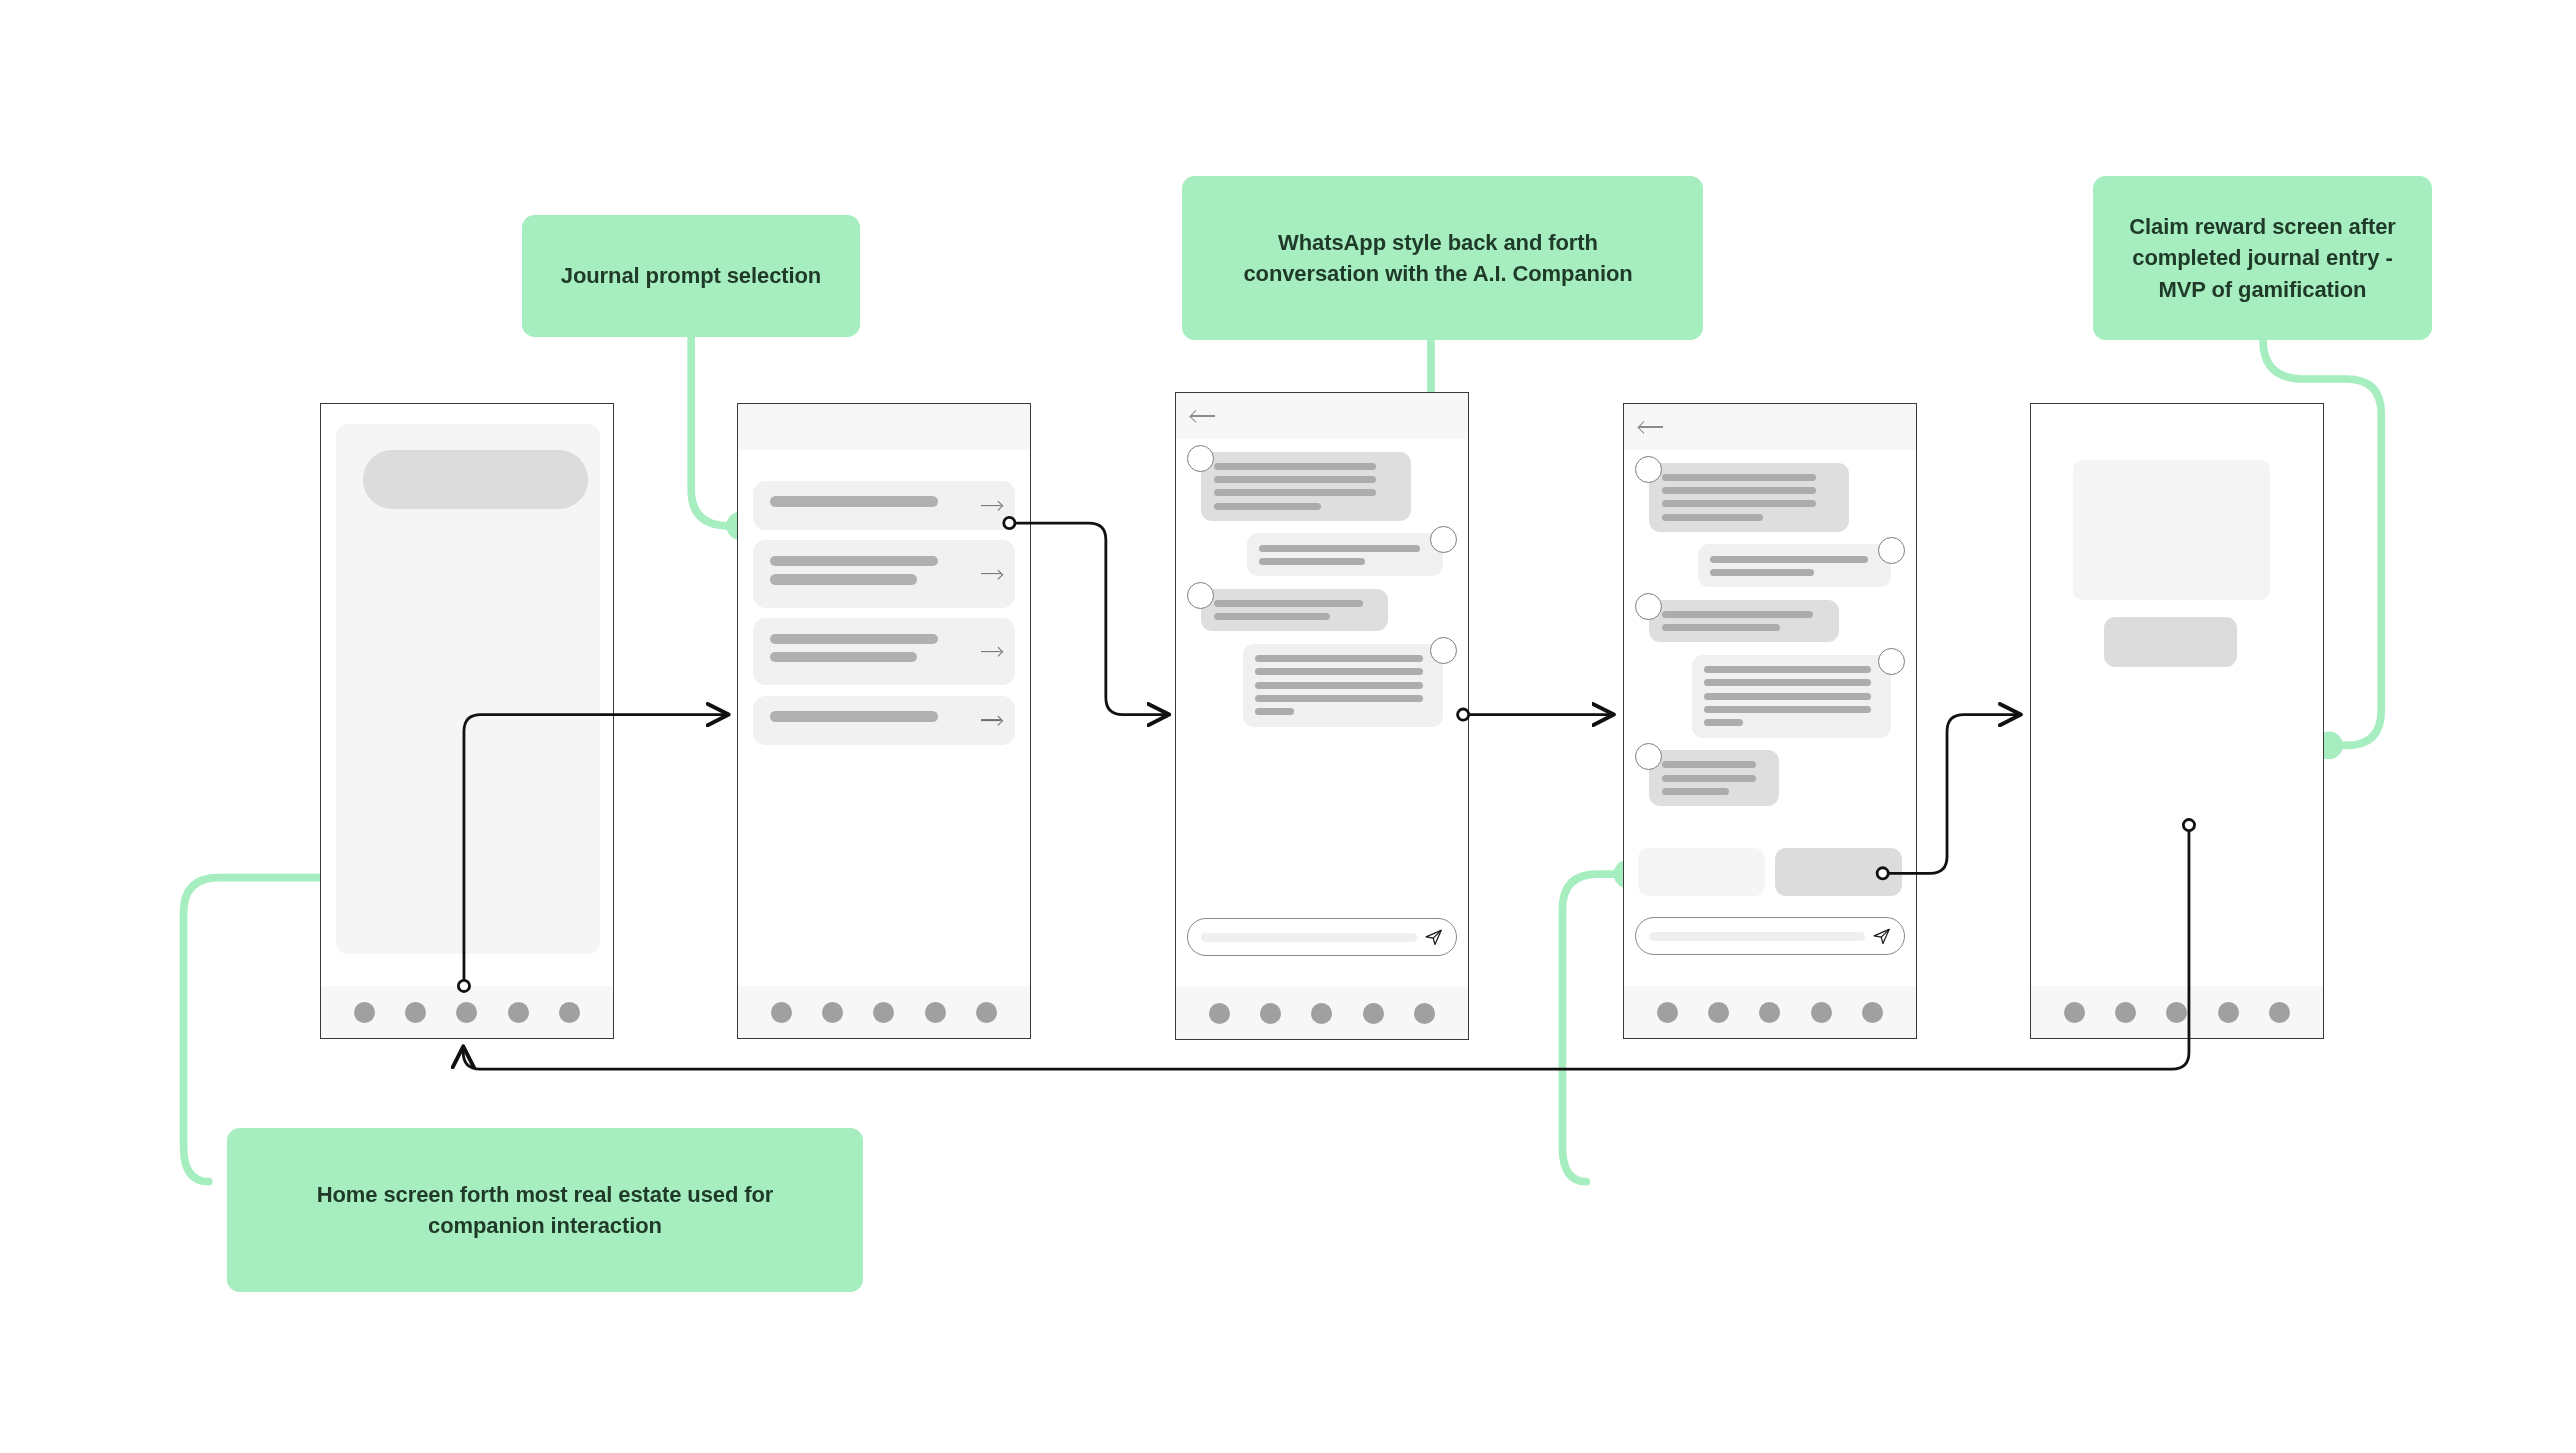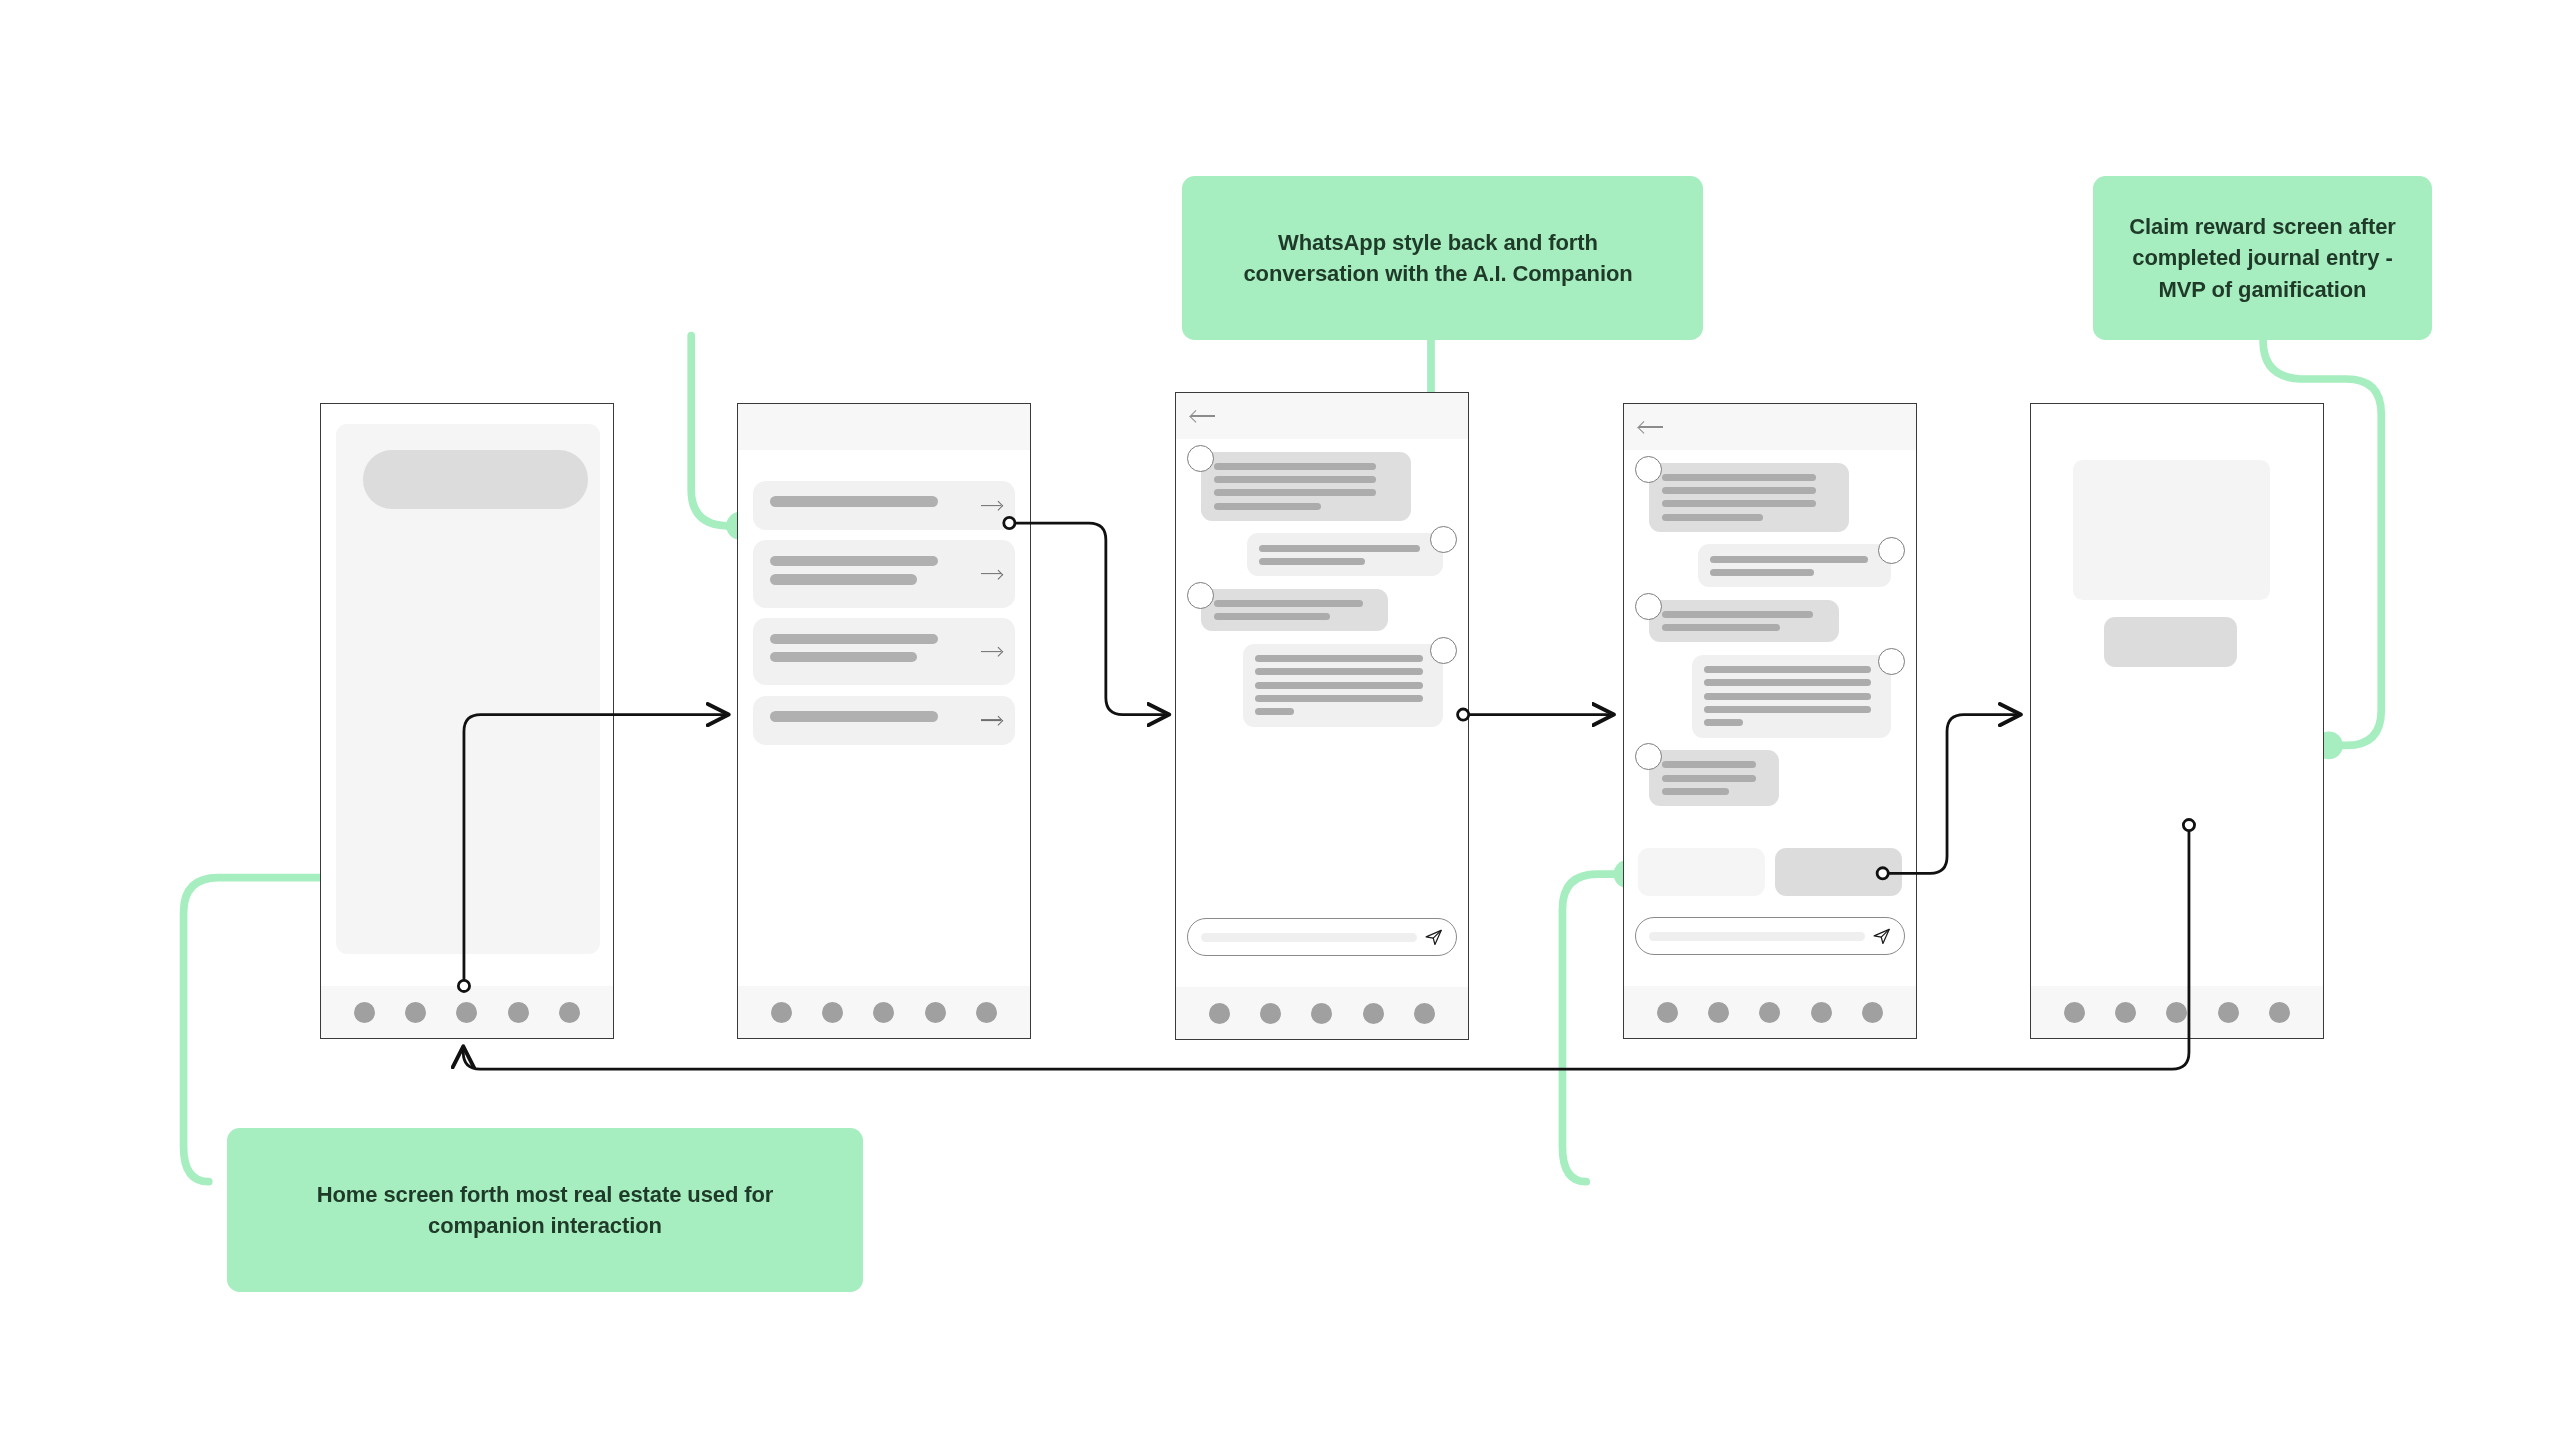--- a/index.html
+++ b/index.html
@@ -341,20 +341,23 @@
     </g>
     <g fill="#ffffff" stroke="#111111" stroke-width="4">
       <circle cx="663" cy="1410" r="8"></circle>
       <circle cx="1443" cy="748" r="8"></circle>
       <circle cx="2092" cy="1022" r="8"></circle>
       <circle cx="2692" cy="1249" r="8"></circle>
       <circle cx="3130" cy="1180" r="8"></circle>
     </g>
   </svg>
 
+  <div class="callout" style="left:522px; top:215px; width:338px; height:122px;">
+    <div class="ctext">Journal prompt selection</div>
+  </div>
 
   <div class="callout" style="left:1182px; top:176px; width:521px; height:164px;padding-left:9px;">
     <div class="ctext">
       <span>WhatsApp style back and forth</span><br>
       <span>conversation with the A.I. Companion</span>
     </div>
   </div>
 
   <div class="callout" style="left:2093px; top:176px; width:339px; height:164px;">
     <div class="ctext">

